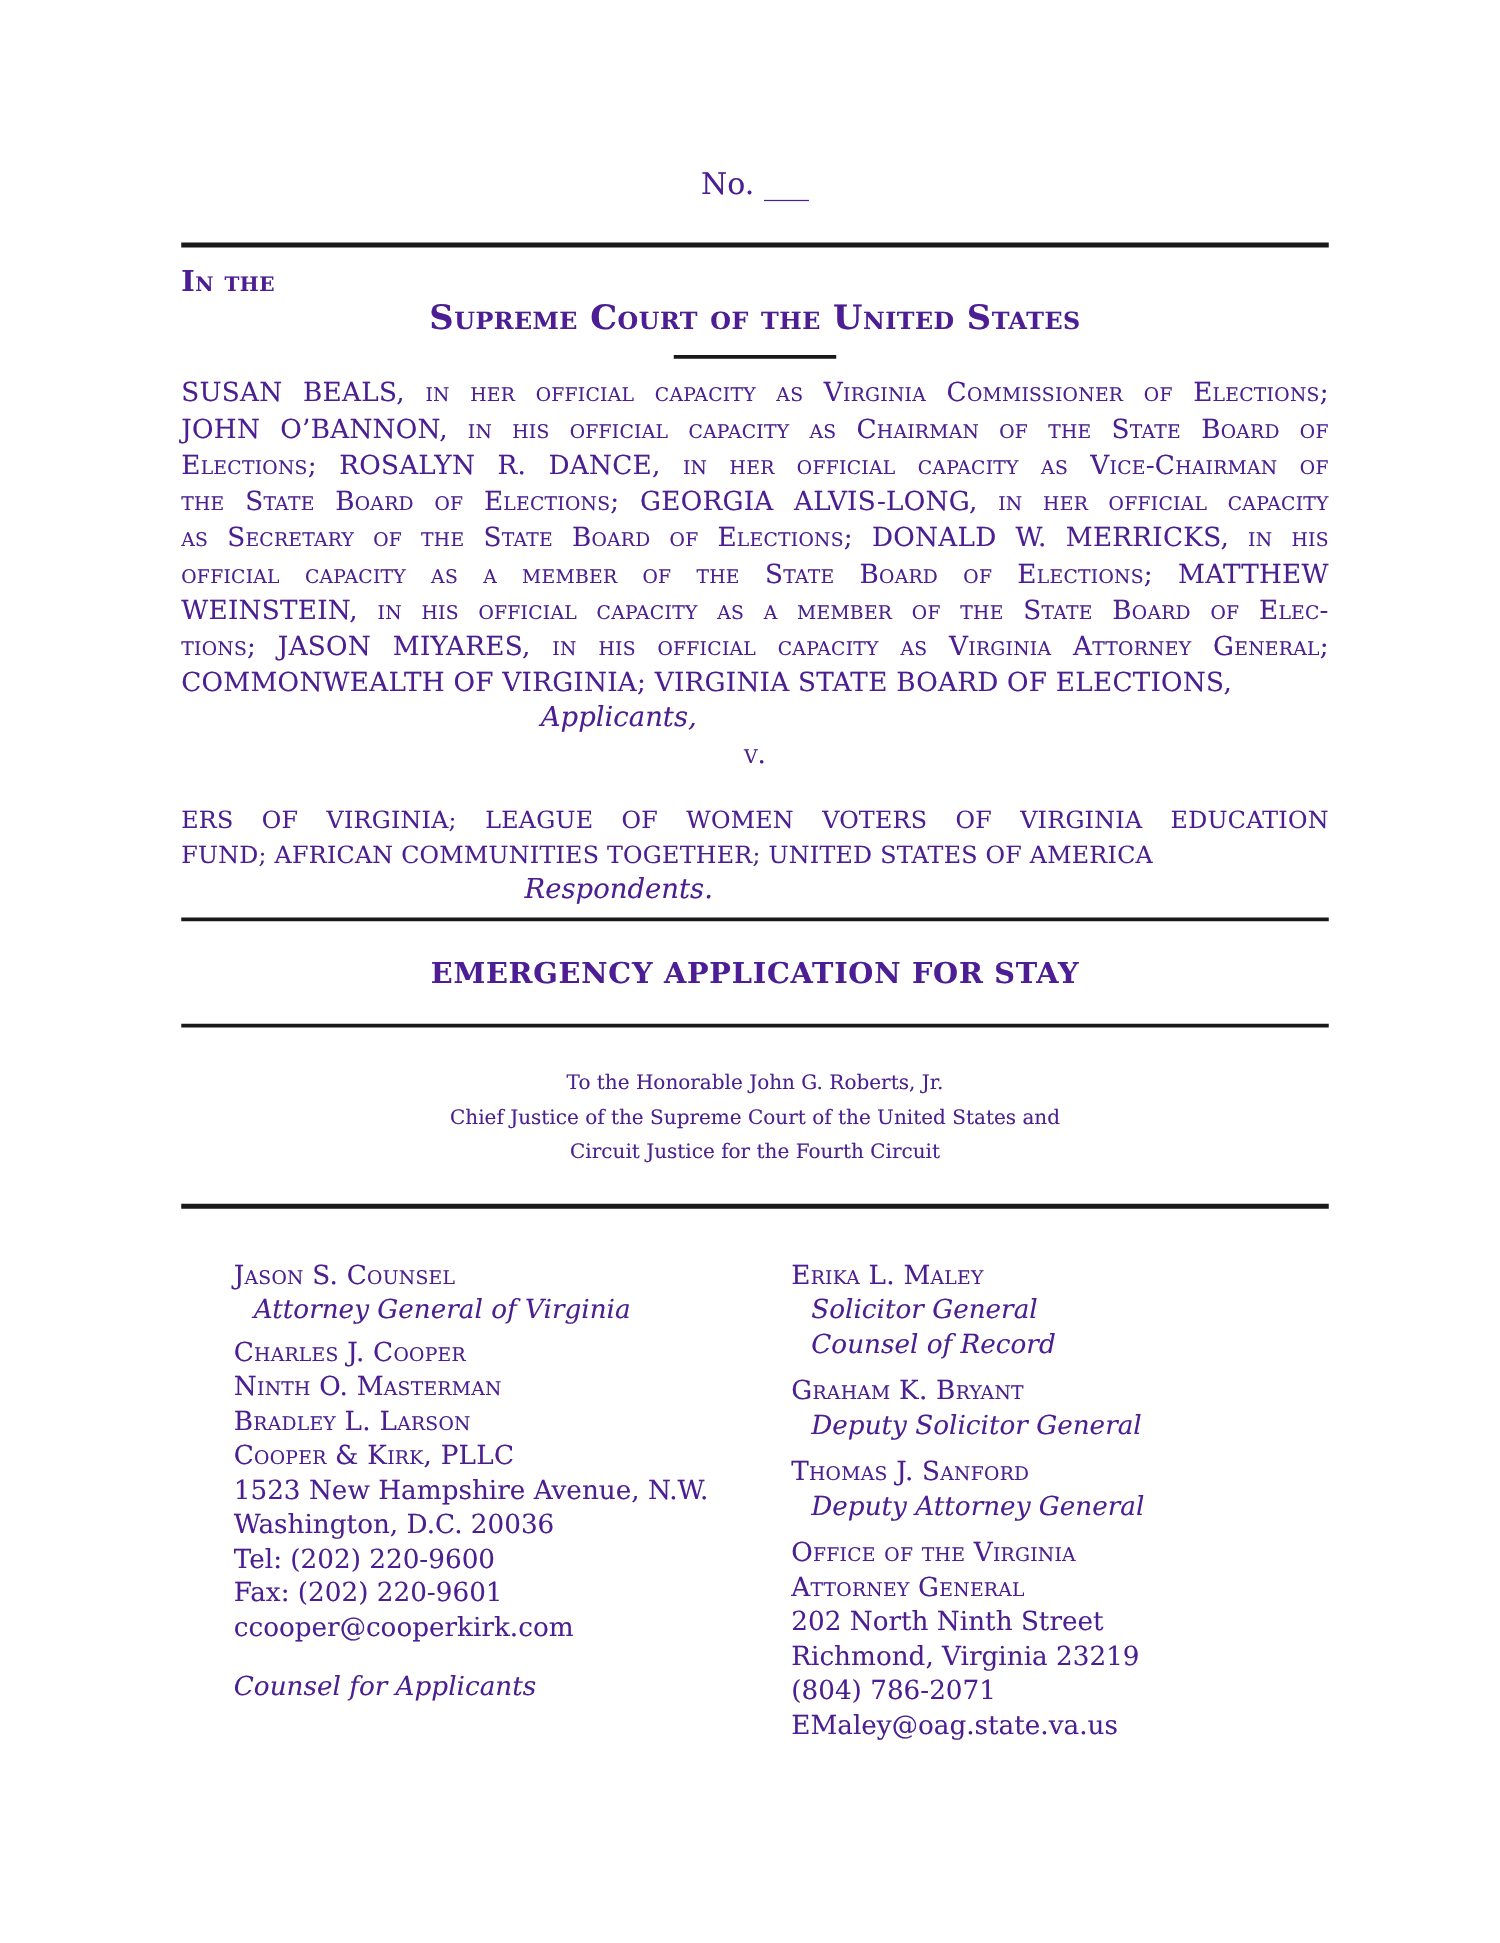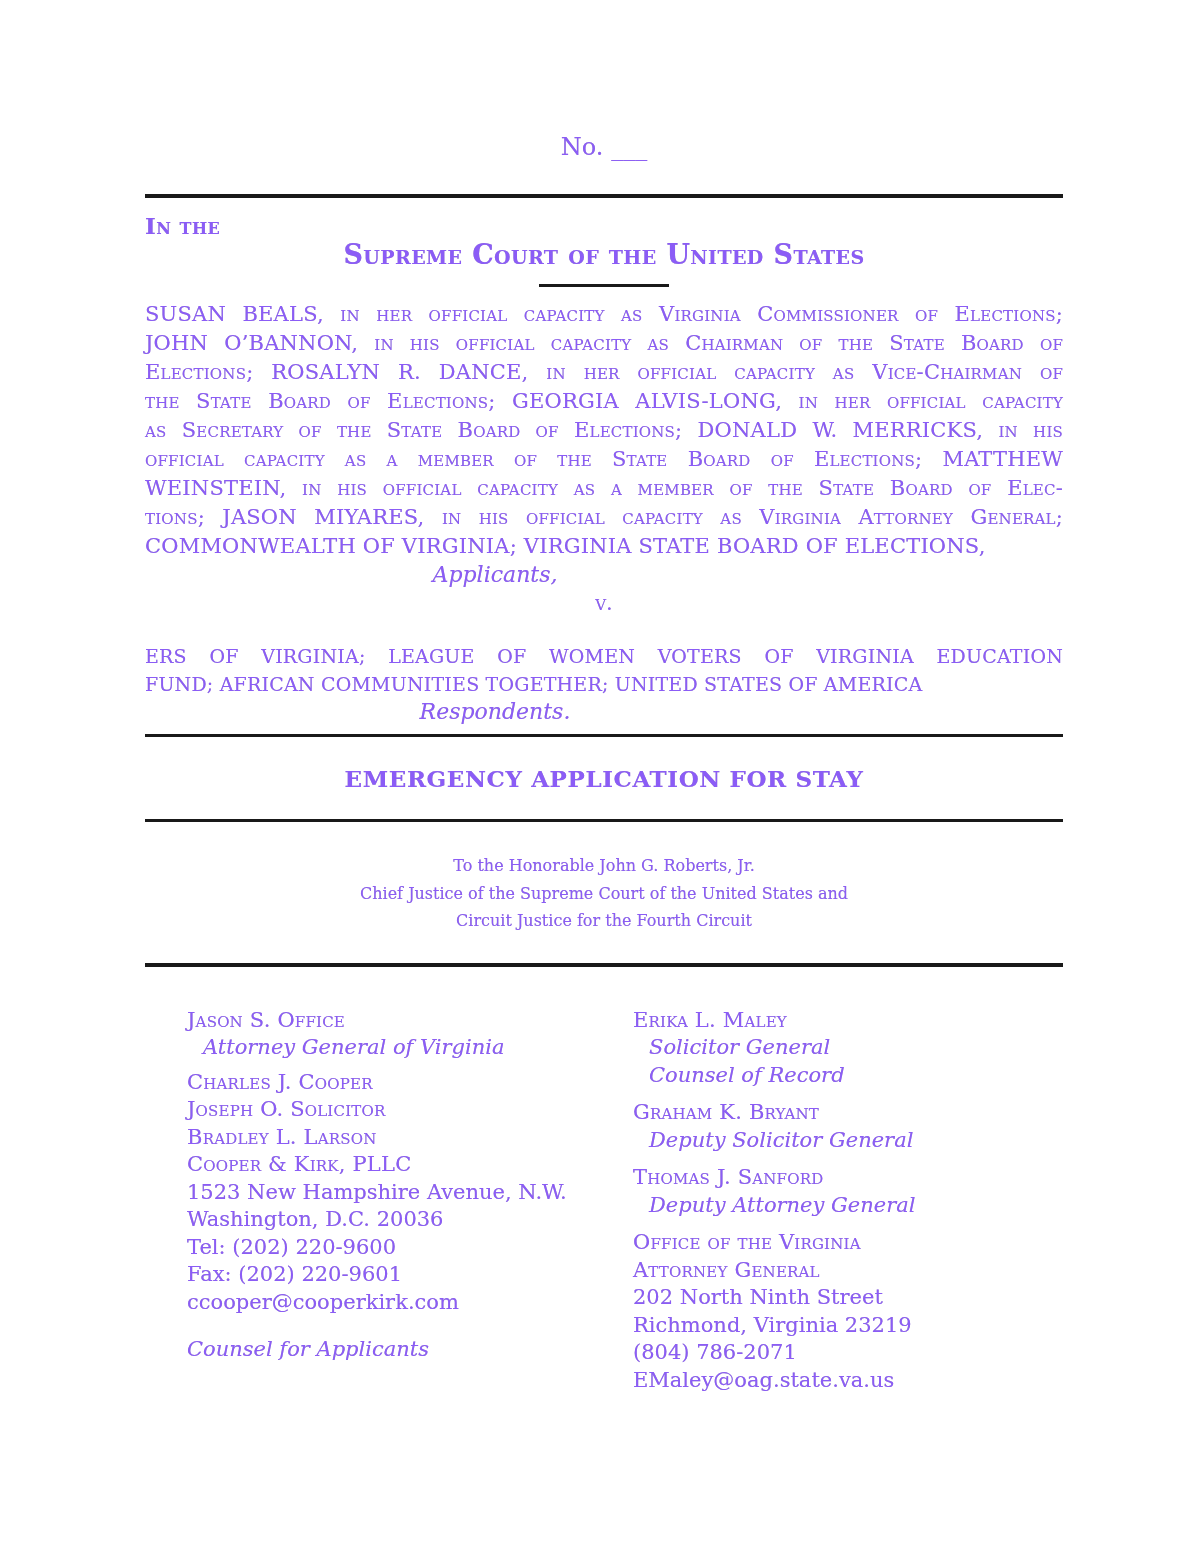--- a/index.html
+++ b/index.html
@@ -2,21 +2,21 @@
 <html><head>
 <meta charset="utf-8">
 <style>
   html, body { margin: 0; padding: 0; background: #ffffff; }
   .page {
     position: relative;
     width: 1200px;
     height: 1554px;
     background: #ffffff;
     font-family: "DejaVu Serif", "Liberation Serif", serif;
-    color: #8b5cf6;
+    color: #4c1d95;
     text-shadow: 0 0 0.5px rgba(30,30,30,0.30);
     overflow: hidden;
   }
   .content { margin-left: 145px; width: 918px; }
 
   .docket {
     margin-top: 132px;
     text-align: center;
     font-size: 24px;
     line-height: 30px;
@@ -149,24 +149,24 @@
     <div class="addressee">
       <div>To the Honorable John G. Roberts, Jr.</div>
       <div>Chief Justice of the Supreme Court of the United States and</div>
       <div>Circuit Justice for the Fourth Circuit</div>
     </div>
 
     <div class="rule rule-thick"></div>
 
     <div class="counsel">
       <div class="col-left">
-        <div class="c-name">Jason S. Office</div>
+        <div class="c-name">Jason S. Counsel</div>
         <div class="c-role">Attorney General of Virginia</div>
         <div class="c-name gap">Charles J. Cooper</div>
-        <div class="c-name">Joseph O. Solicitor</div>
+        <div class="c-name">Ninth O. Masterman</div>
         <div class="c-name">Bradley L. Larson</div>
         <div class="c-name">Cooper &amp; Kirk, PLLC</div>
         <div class="c-plain">1523 New Hampshire Avenue, N.W.</div>
         <div class="c-plain">Washington, D.C. 20036</div>
         <div class="c-plain">Tel: (202) 220-9600</div>
         <div class="c-plain">Fax: (202) 220-9601</div>
         <div class="c-plain">ccooper@cooperkirk.com</div>
         <div class="c-note">Counsel for Applicants</div>
       </div>
       <div class="col-right">

